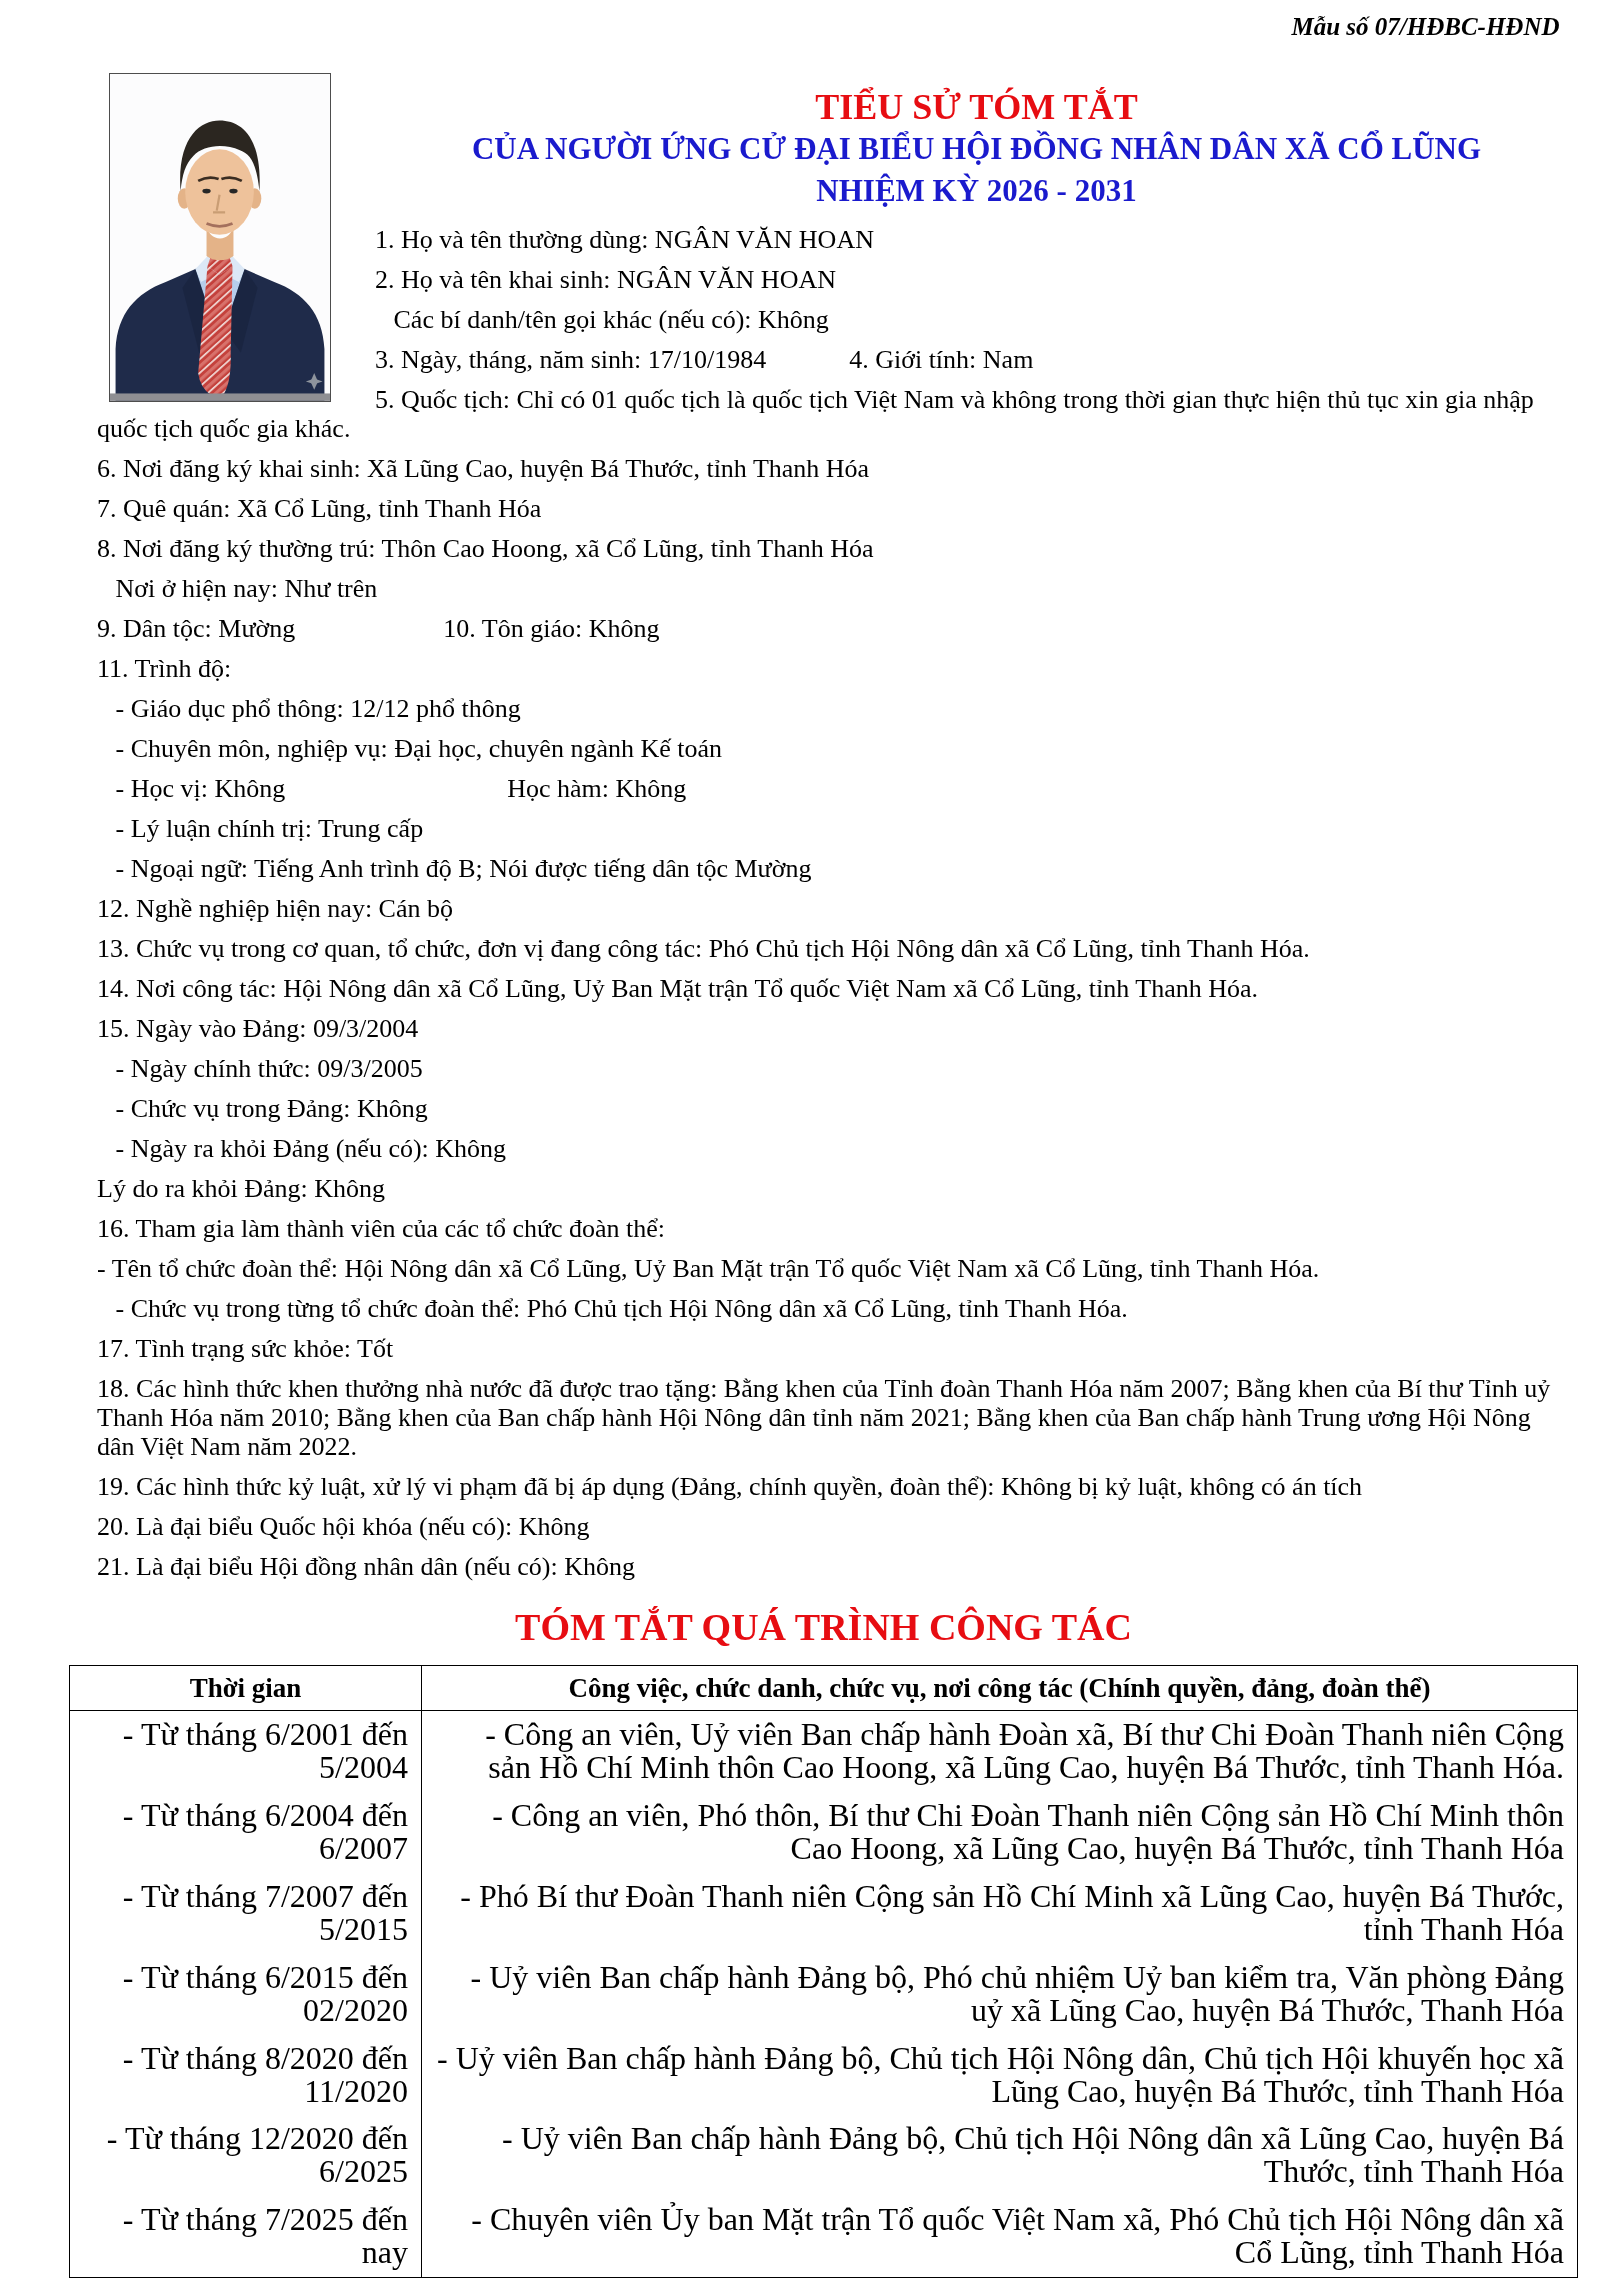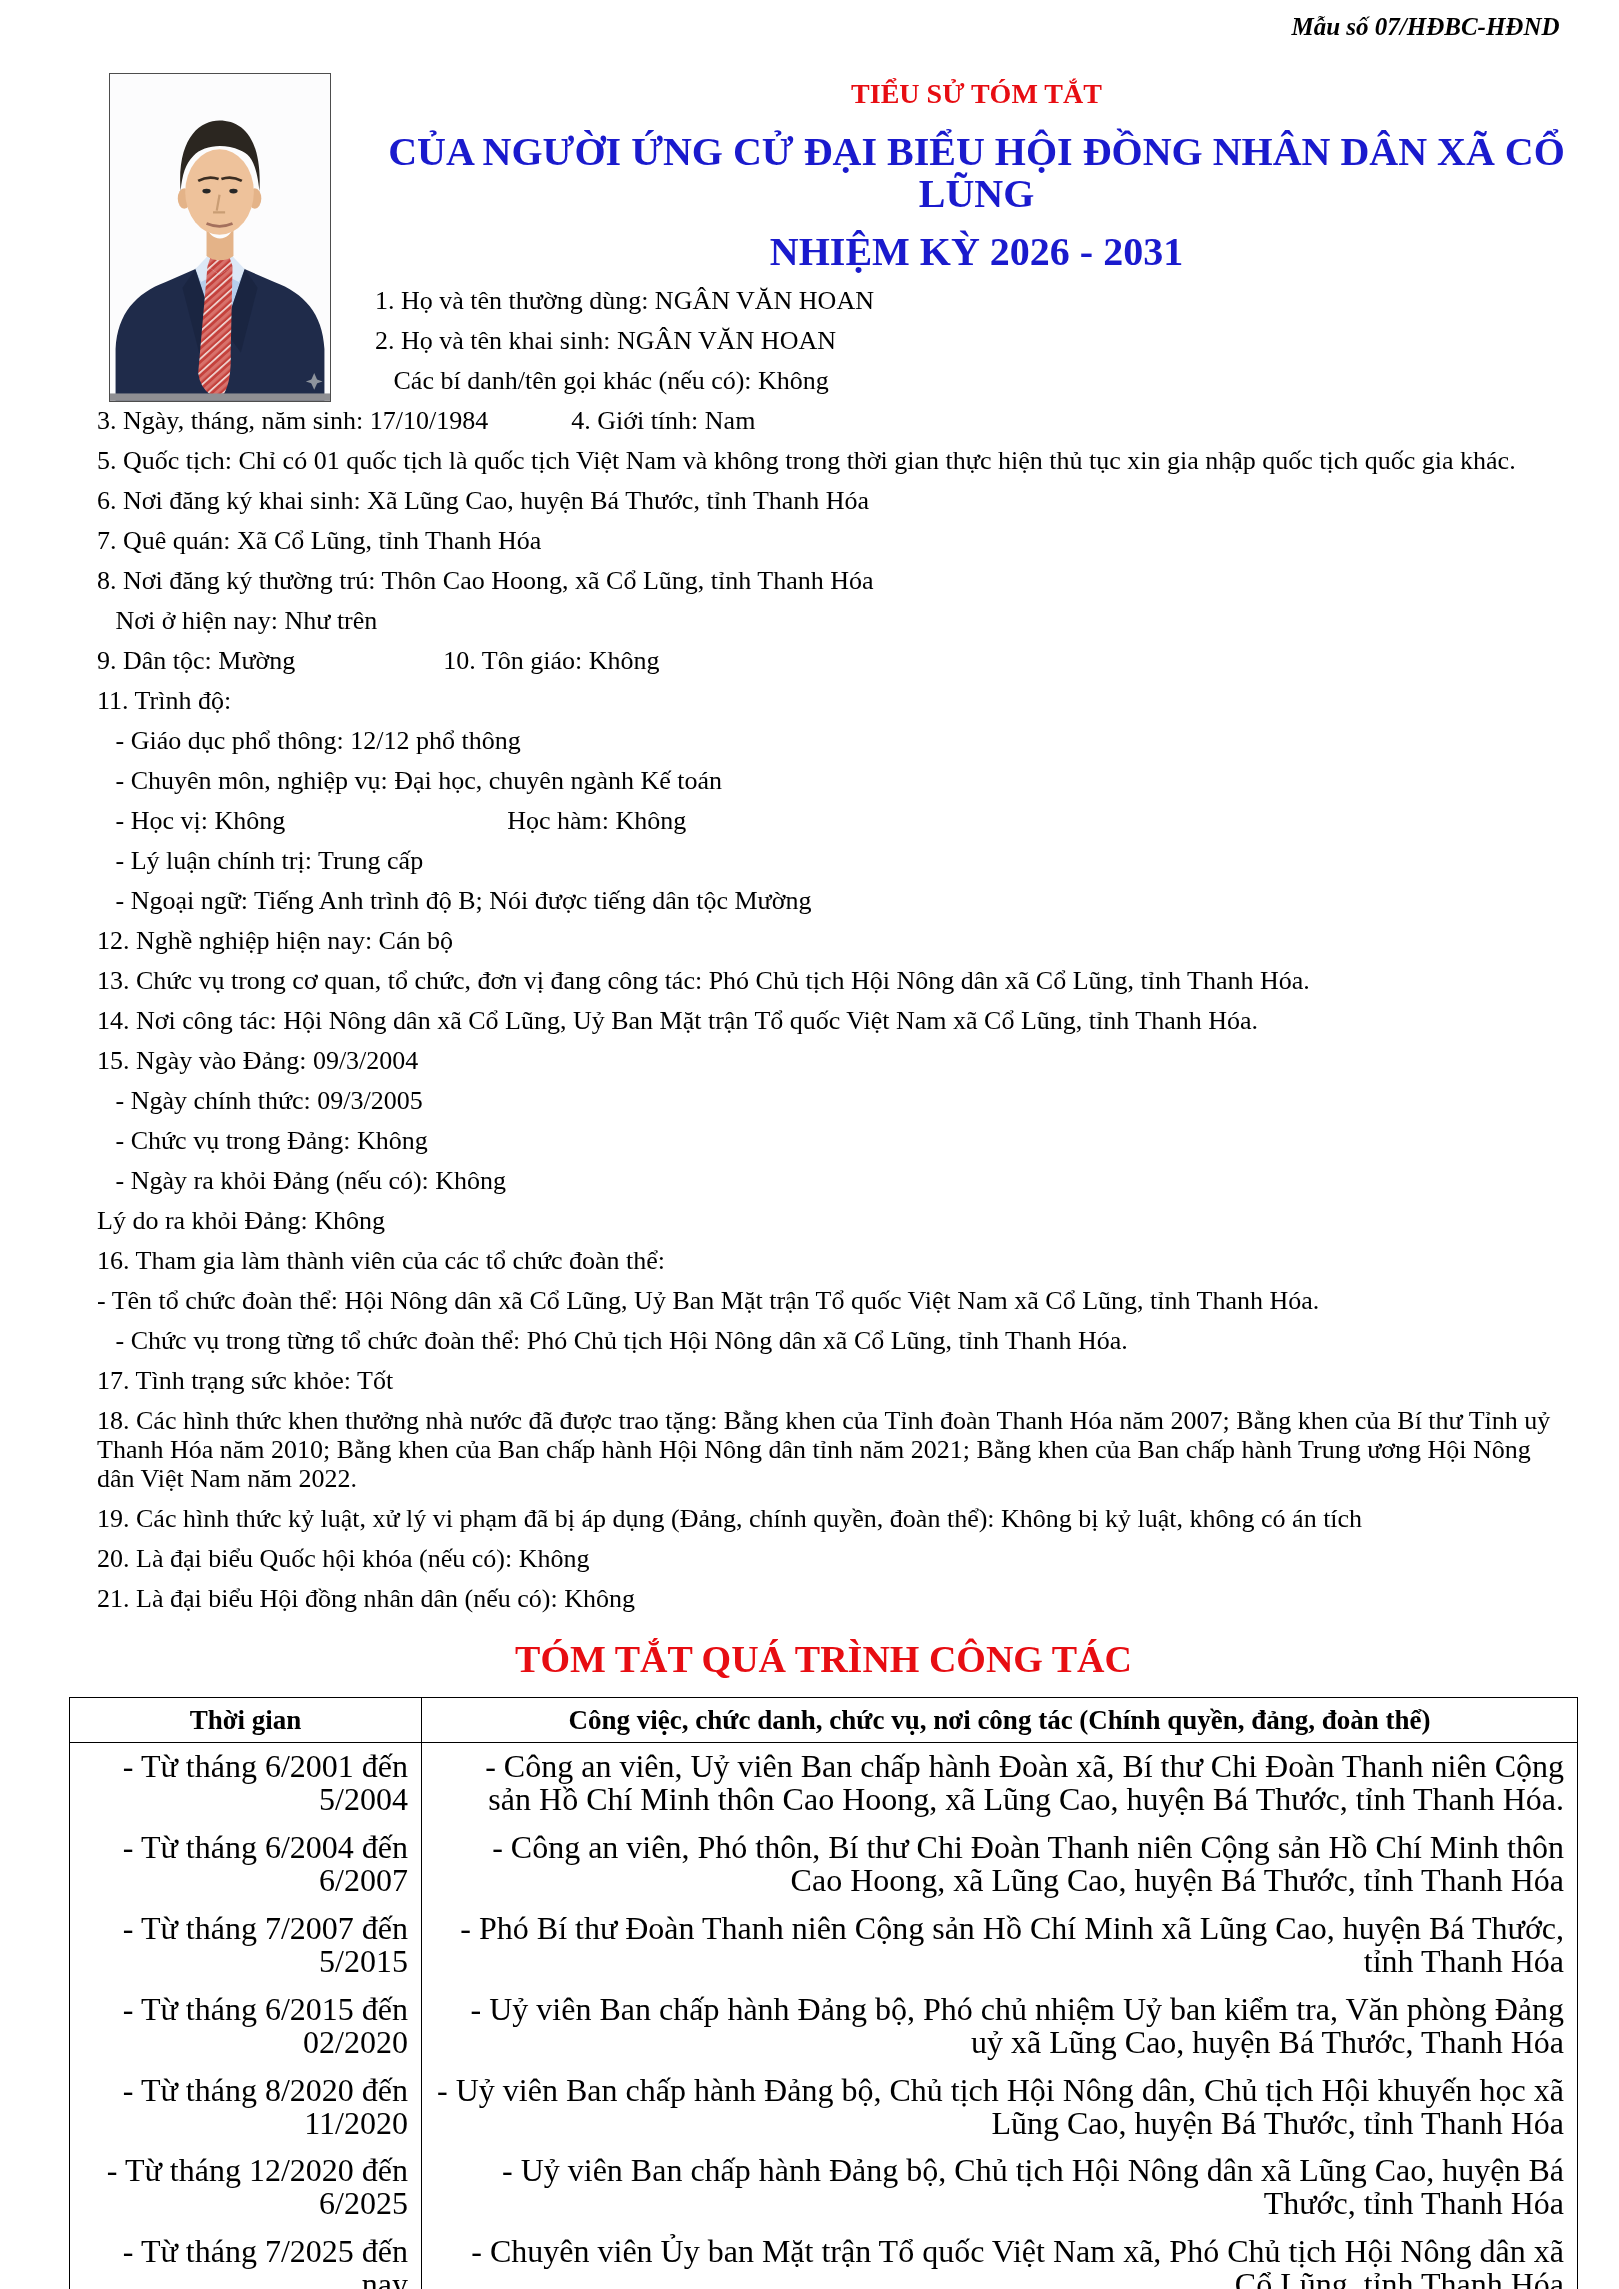--- a/index.html
+++ b/index.html
@@ -41,28 +41,28 @@
   .photo-frame svg{display:block;width:100%;height:100%;}
   
   .doc-header{
     overflow:hidden;           
     margin-top:31px;
     text-align:center;
     font-weight:bold;
   }
   .doc-title{
     color:var(--red);
-    font-size:28px;
+    font-size:36px;
     line-height:42px;
+    margin-top:13px;
   }
   .doc-subtitle{
     color:var(--blue);
-    font-size:40px;
+    font-size:31px;
     line-height:42px;
-    margin-top:16px;
   }
   
   #bio-list{margin-top:13px;}
   .bio-item{
     font-size:26px;
     line-height:29px;
     margin:0 16.6px 11px 28px;
   }
   .bio-item.indent{text-indent:18.5px;}
   

